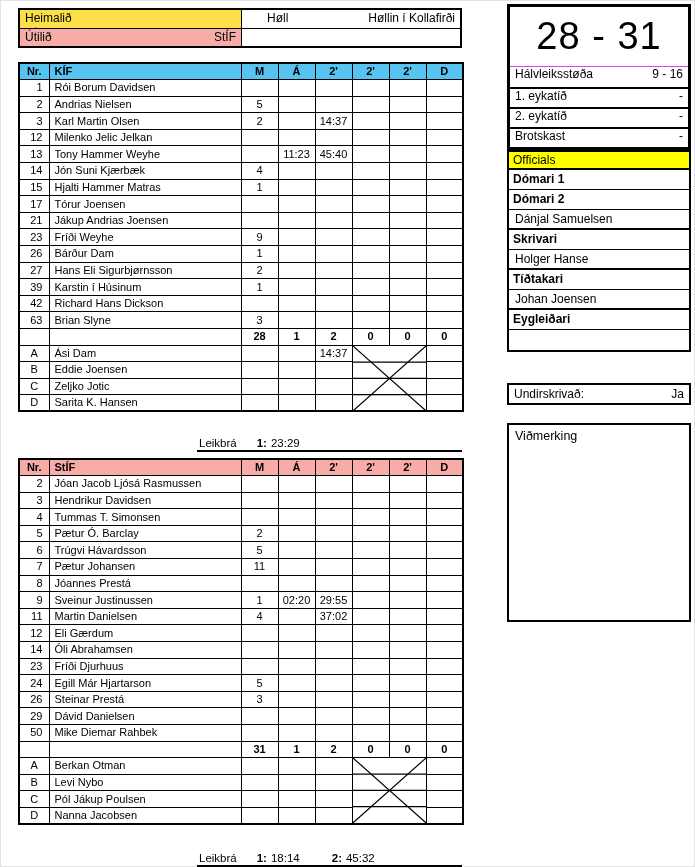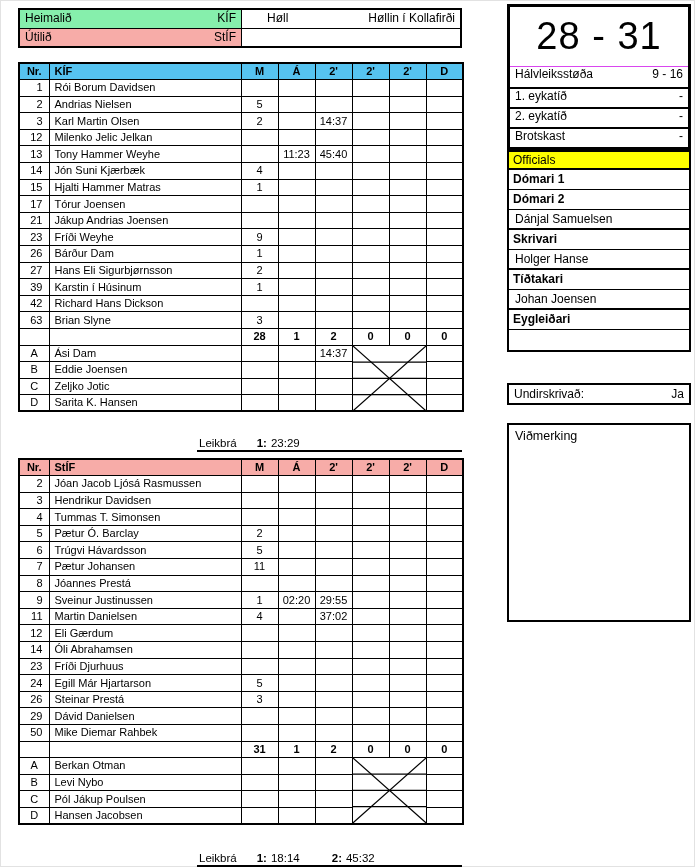--- a/index.html
+++ b/index.html
@@ -59,21 +59,21 @@
                 display:flex; justify-content:space-between; align-items:center; padding:0 5px; font-size:12px; }
 
   .remarks-box { position:absolute; left:507px; top:423px; width:184px; height:199px; border:2px solid #000;
                  font-size:12.5px; padding:4px 6px; }
 </style>
 </head>
 <body>
 
 <div class="team-box">
   <div class="team-row">
-    <div class="team-cell colored" id="home-cell" style="background: #86efac;">
+    <div class="team-cell colored" id="home-cell" style="background: #fde047; flex-direction: column;">
       <span>Heimalið</span>
       <span>KÍF</span>
     </div>
     <div class="team-cell plain">
       <span>Høll</span>
       <span>Høllin í Kollafirði</span>
     </div>
   </div>
   <div class="team-row">
     <div class="team-cell colored" id="away-cell" style="background: rgb(247, 172, 168);">
@@ -542,21 +542,21 @@
         <tr>
           <td class="letter">C</td>
           <td class="name">Pól Jákup Poulsen</td>
           <td class="stat"></td>
           <td class="stat"></td>
           <td class="stat"></td>
           <td class="stat"></td>
         </tr>
         <tr>
           <td class="letter">D</td>
-          <td class="name">Hansen Jacobsen</td>
+          <td class="name">Nanna Jacobsen</td>
           <td class="stat"></td>
           <td class="stat"></td>
           <td class="stat"></td>
           <td class="stat"></td>
         </tr>
       </tbody>
     </table>
   </div>
 
 <div class="leikbra" style="top:852px">

